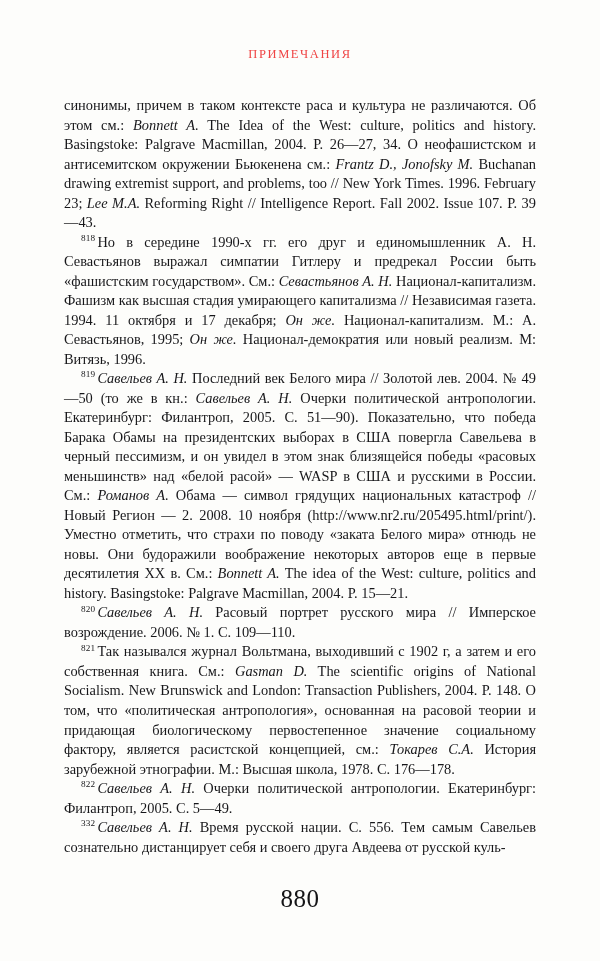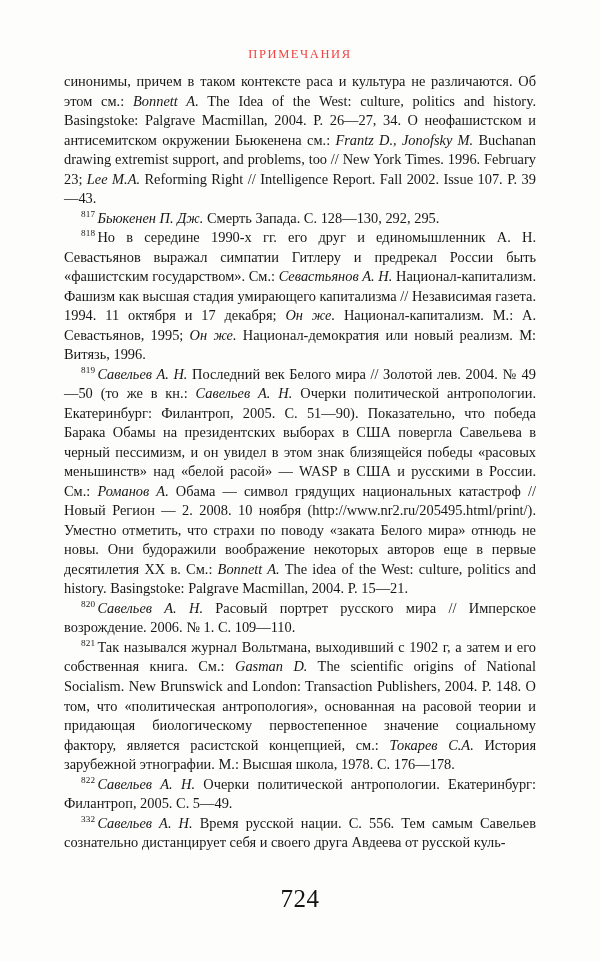--- a/index.html
+++ b/index.html
@@ -23,21 +23,21 @@
     left: 0;
     width: 100%;
     text-align: center;
     font-size: 12.5px;
     letter-spacing: 1.6px;
     color: #ef4444;
     font-family: "Liberation Serif", serif;
   }
   .body-col {
     position: absolute;
-    top: 72px;
+    top: 96px;
     left: 64px;
     width: 472px;
     font-size: 14.4px;
     line-height: 1.355;
     text-align: justify;
     text-justify: inter-word;
     hyphens: manual;
   }
   p.para {
     margin: 0;
@@ -70,24 +70,23 @@
 </style>
 </head>
 <body>
 
 <div class="page">
 
   <div class="header">ПРИМЕЧАНИЯ</div>
 
   <div class="body-col">
       <p class="para"><span>синонимы, причем в таком контексте раса и культура не различаются. Об этом см.: </span><span class="it">Bonnett A.</span><span> The Idea of the West: culture, politics and history. Basingstoke: Palgrave Macmillan, 2004. P. 26—27, 34. О неофашистском и антисемитском окружении Бьюкенена см.: </span><span class="it">Frantz D., Jonofsky M.</span><span> Buchanan drawing extremist support, and problems, too // New York Times. 1996. February 23; </span><span class="it">Lee M.A.</span><span> Reforming Right // Intelligence Report. Fall 2002. Issue 107. P. 39—43.</span></p>
-      <p class="note"><span class="sup">817</span><span class="it">Бьюкенен П. Дж.</span><span> Смерть Запада. С. 128—130, 292, 295.</span></p>
       <p class="note"><span class="sup">818</span><span>Но в середине 1990-х гг. его друг и единомышленник А. Н. Севастьянов выражал симпатии Гитлеру и предрекал России быть «фашистским государством». См.: </span><span class="it">Севастьянов А. Н.</span><span> Национал-капитализм. Фашизм как высшая стадия умирающего капитализма // Независимая газета. 1994. 11 октября и 17 декабря; </span><span class="it">Он же.</span><span> Национал-капитализм. М.: А. Севастьянов, 1995; </span><span class="it">Он же.</span><span> Национал-демократия или новый реализм. М: Витязь, 1996.</span></p>
       <p class="note"><span class="sup">819</span><span class="it">Савельев А. Н.</span><span> Последний век Белого мира // Золотой лев. 2004. № 49—50 (то же в кн.: </span><span class="it">Савельев А. Н.</span><span> Очерки политической антропологии. Екатеринбург: Филантроп, 2005. С. 51—90). Показательно, что победа Барака Обамы на президентских выборах в США повергла Савельева в черный пессимизм, и он увидел в этом знак близящейся победы «расовых меньшинств» над «белой расой» — WASP в США и русскими в России. См.: </span><span class="it">Романов А.</span><span> Обама — символ грядущих национальных катастроф // Новый Регион — 2. 2008. 10 ноября (http://www.nr2.ru/205495.html/print/). Уместно отметить, что страхи по поводу «заката Белого мира» отнюдь не новы. Они будоражили воображение некоторых авторов еще в первые десятилетия XX в. См.: </span><span class="it">Bonnett A.</span><span> The idea of the West: culture, politics and history. Basingstoke: Palgrave Macmillan, 2004. P. 15—21.</span></p>
       <p class="note"><span class="sup">820</span><span class="it">Савельев А. Н.</span><span> Расовый портрет русского мира // Имперское возрождение. 2006. № 1. С. 109—110.</span></p>
       <p class="note"><span class="sup">821</span><span>Так назывался журнал Вольтмана, выходивший с 1902 г, а затем и его собственная книга. См.: </span><span class="it">Gasman D.</span><span> The scientific origins of National Socialism. New Brunswick and London: Transaction Publishers, 2004. P. 148. О том, что «политическая антропология», основанная на расовой теории и придающая биологическому первостепенное значение социальному фактору, является расистской концепцией, см.: </span><span class="it">Токарев С.А.</span><span> История зарубежной этнографии. М.: Высшая школа, 1978. С. 176—178.</span></p>
       <p class="note"><span class="sup">822</span><span class="it">Савельев А. Н.</span><span> Очерки политической антропологии. Екатеринбург: Филантроп, 2005. С. 5—49.</span></p>
       <p class="note"><span class="sup">332</span><span class="it">Савельев А. Н.</span><span> Время русской нации. С. 556. Тем самым Савельев сознательно дистанцирует себя и своего друга Авдеева от русской куль-</span></p>
     </div>
 
-  <div class="pagenum">724</div>
+  <div class="pagenum">880</div>
 
 </div>
 
 </body></html>

